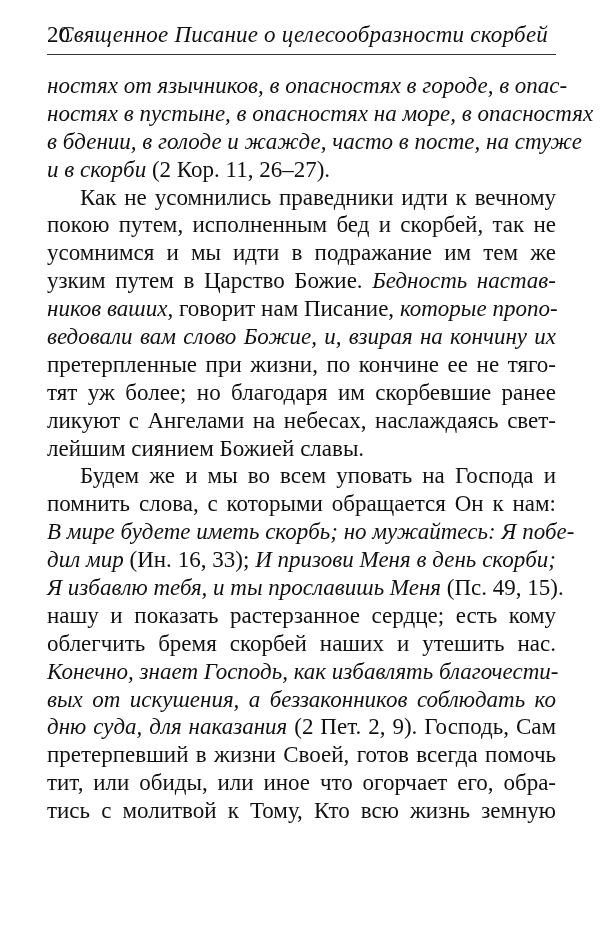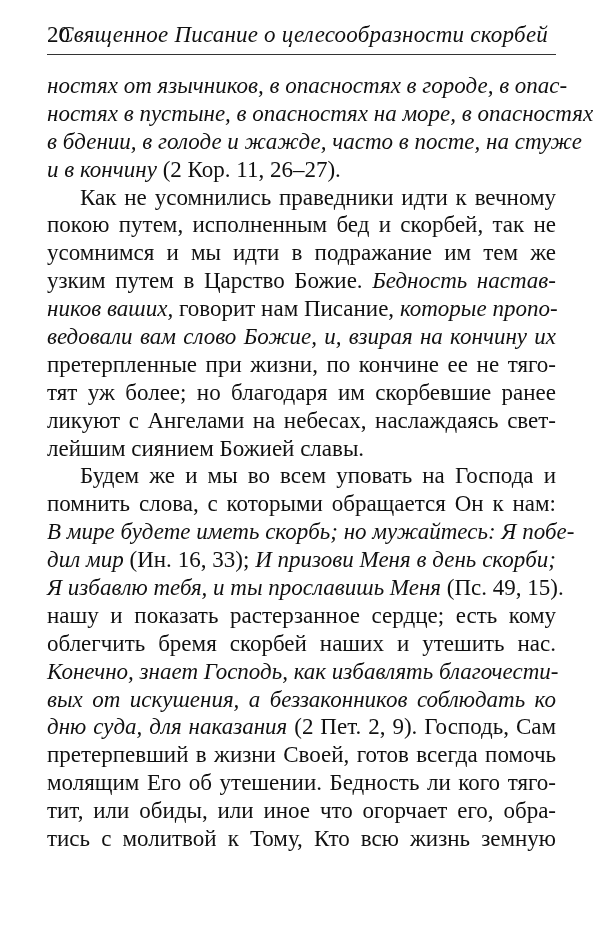--- a/index.html
+++ b/index.html
@@ -22,21 +22,21 @@
 <div class="header">
   <span class="pgnum">20</span>
   <span class="running">Священное Писание о целесообразности скорбей</span>
 </div>
 <div class="rule"></div>
 
 <div class="body" id="body-text">
     <span class="ln"><i>ностях от язычников, в опасностях в городе, в опас-</i></span>
     <span class="ln"><i>ностях в пустыне, в опасностях на море, в опасностях</i></span>
     <span class="ln"><i>в бдении, в голоде и жажде, часто в посте, на стуже</i></span>
-    <span class="ln last"><i>и в кончину</i><span> (2 Кор. 11, 26–27).</span></span>
+    <span class="ln last"><i>и в скорби</i><span> (2 Кор. 11, 26–27).</span></span>
     <span class="ln indent"><span>Как не усомнились праведники идти к вечному</span></span>
     <span class="ln"><span>покою путем, исполненным бед и скорбей, так не</span></span>
     <span class="ln"><span>усомнимся и мы идти в подражание им тем же</span></span>
     <span class="ln"><span>узким путем в Царство Божие. </span><i>Бедность настав-</i></span>
     <span class="ln"><i>ников ваших,</i><span> говорит нам Писание, </span><i>которые пропо-</i></span>
     <span class="ln"><i>ведовали вам слово Божие, и, взирая на кончину их</i></span>
     <span class="ln"><span>претерпленные при жизни, по кончине ее не тяго-</span></span>
     <span class="ln"><span>тят уж более; но благодаря им скорбевшие ранее</span></span>
     <span class="ln"><span>ликуют с Ангелами на небесах, наслаждаясь свет-</span></span>
     <span class="ln last"><span>лейшим сиянием Божией славы.</span></span>
@@ -44,16 +44,15 @@
     <span class="ln"><span>помнить слова, с которыми обращается Он к нам:</span></span>
     <span class="ln"><i>В мире будете иметь скорбь; но мужайтесь: Я побе-</i></span>
     <span class="ln"><i>дил мир</i><span> (Ин. 16, 33); </span><i>И призови Меня в день скорби;</i></span>
     <span class="ln"><i>Я избавлю тебя, и ты прославишь Меня</i><span> (Пс. 49, 15).</span></span>
     <span class="ln"><span>нашу и показать растерзанное сердце; есть кому</span></span>
     <span class="ln"><span>облегчить бремя скорбей наших и утешить нас.</span></span>
     <span class="ln"><i>Конечно, знает Господь, как избавлять благочести-</i></span>
     <span class="ln"><i>вых от искушения, а беззаконников соблюдать ко</i></span>
     <span class="ln"><i>дню суда, для наказания</i><span> (2 Пет. 2, 9). Господь, Сам</span></span>
     <span class="ln"><span>претерпевший в жизни Своей, готов всегда помочь</span></span>
-    <span class="ln"><span>молящим Его об утешении. Бедность ли кого тяго-</span></span>
     <span class="ln"><span>тит, или обиды, или иное что огорчает его, обра-</span></span>
     <span class="ln"><span>тись с молитвой к Тому, Кто всю жизнь земную</span></span>
   </div>
 
 </body></html>

